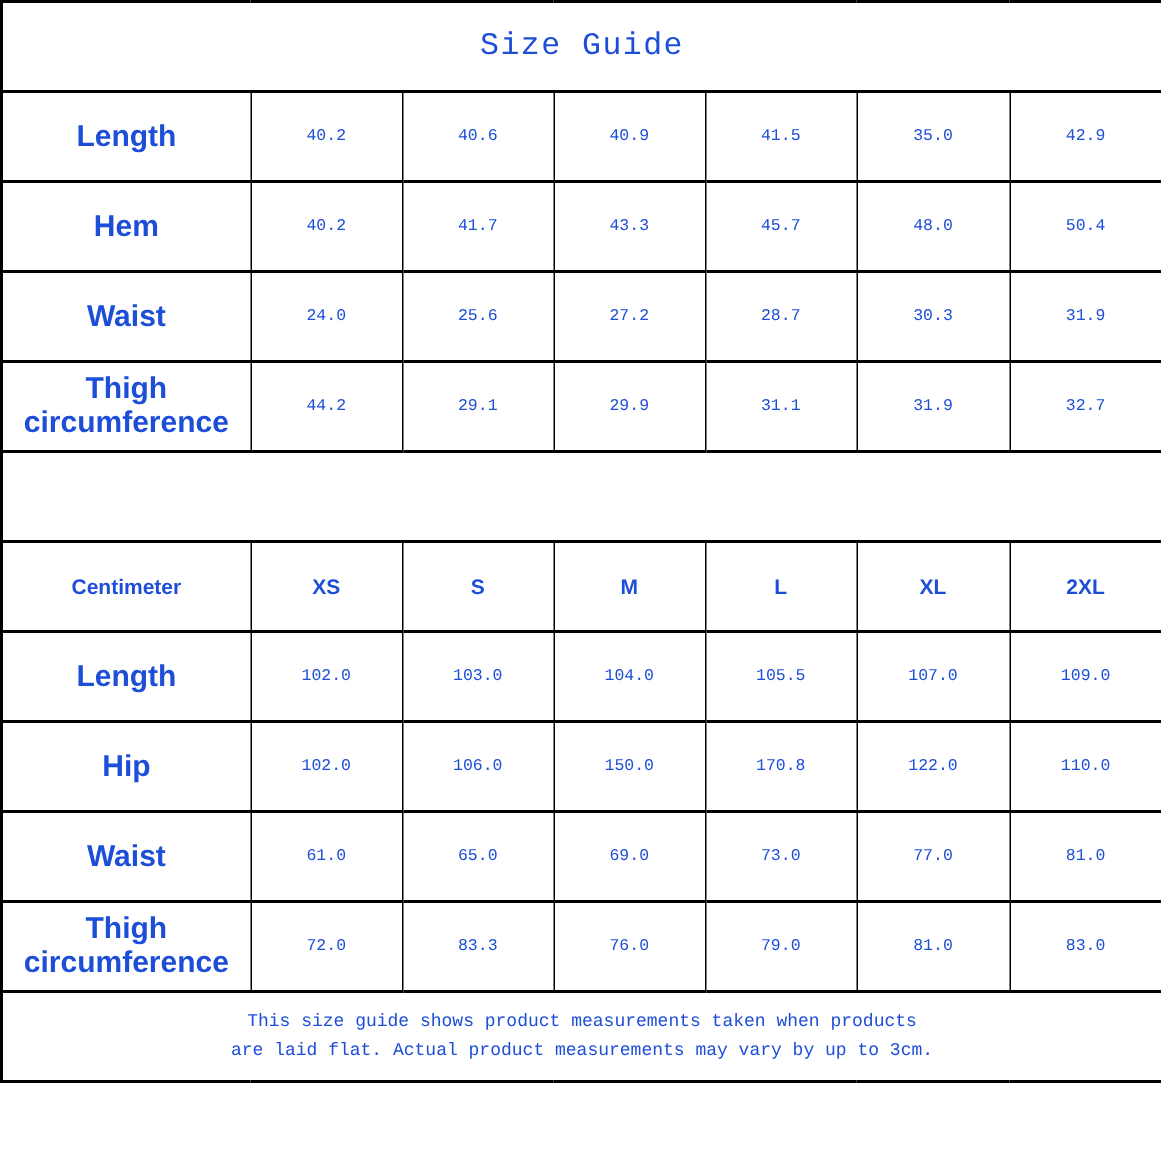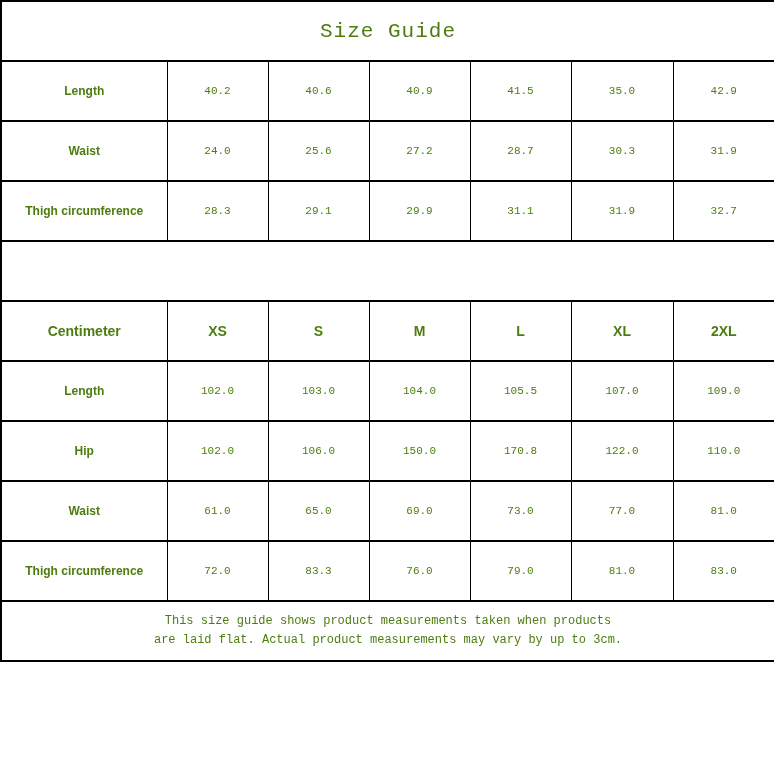--- a/index.html
+++ b/index.html
@@ -6,21 +6,21 @@
     margin: 0;
     padding: 0;
     background: #ffffff;
   }
   .page {
     width: 774px;
     height: 782px;
     background: #ffffff;
     box-sizing: border-box;
     font-family: "Liberation Sans", sans-serif;
-    color: #4d7c0f;
+    color: #1d4ed8;
   }
   table.size-guide {
     width: 774px;
     border-collapse: collapse;
     table-layout: fixed;
     border: 2px solid #000000;
     box-sizing: border-box;
   }
   table.size-guide tr { height: 60px; }
   table.size-guide td {
@@ -39,21 +39,21 @@
     letter-spacing: 1px;
   }
   td.header-cell {
     font-family: "Liberation Sans", sans-serif;
     font-weight: 700;
     font-size: 14px;
   }
   td.label-cell {
     font-family: "Liberation Sans", sans-serif;
     font-weight: 700;
-    font-size: 12px;
+    font-size: 20px;
   }
   td.value-cell {
     font-family: Liberation Mono, monospace;
     font-weight: 400;
     font-size: 11px;
   }
   td.spacer-cell { border-left-width: 2px; border-right-width: 2px; }
   td.footer-cell {
     font-family: "Liberation Mono", "DejaVu Sans Mono", monospace;
     font-size: 12px;
@@ -85,34 +85,43 @@
     <tr>
       <td class="label-cell">Length</td>
       <td class="value-cell">40.2</td>
       <td class="value-cell">40.6</td>
       <td class="value-cell">40.9</td>
       <td class="value-cell">41.5</td>
       <td class="value-cell">35.0</td>
       <td class="value-cell">42.9</td>
     </tr>
 
+    <tr>
+      <td class="label-cell">Hem</td>
+      <td class="value-cell">40.2</td>
+      <td class="value-cell">41.7</td>
+      <td class="value-cell">43.3</td>
+      <td class="value-cell">45.7</td>
+      <td class="value-cell">48.0</td>
+      <td class="value-cell">50.4</td>
+    </tr>
 
     <tr>
       <td class="label-cell">Waist</td>
       <td class="value-cell">24.0</td>
       <td class="value-cell">25.6</td>
       <td class="value-cell">27.2</td>
       <td class="value-cell">28.7</td>
       <td class="value-cell">30.3</td>
       <td class="value-cell">31.9</td>
     </tr>
 
     <tr>
       <td class="label-cell">Thigh circumference</td>
-      <td class="value-cell">28.3</td>
+      <td class="value-cell">44.2</td>
       <td class="value-cell">29.1</td>
       <td class="value-cell">29.9</td>
       <td class="value-cell">31.1</td>
       <td class="value-cell">31.9</td>
       <td class="value-cell">32.7</td>
     </tr>
 
     <tr>
       <td colspan="7" class="spacer-cell"></td>
     </tr>

